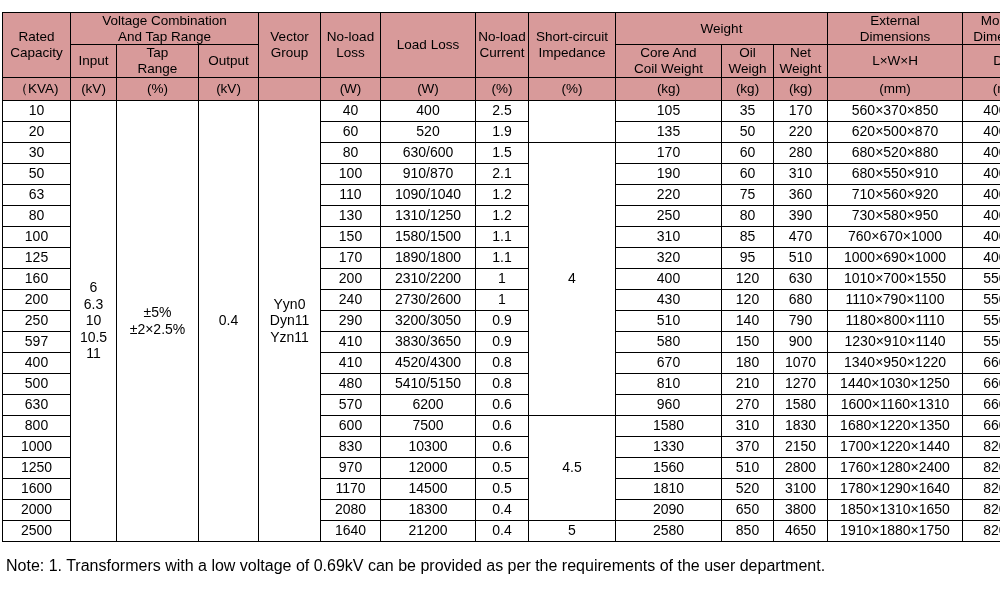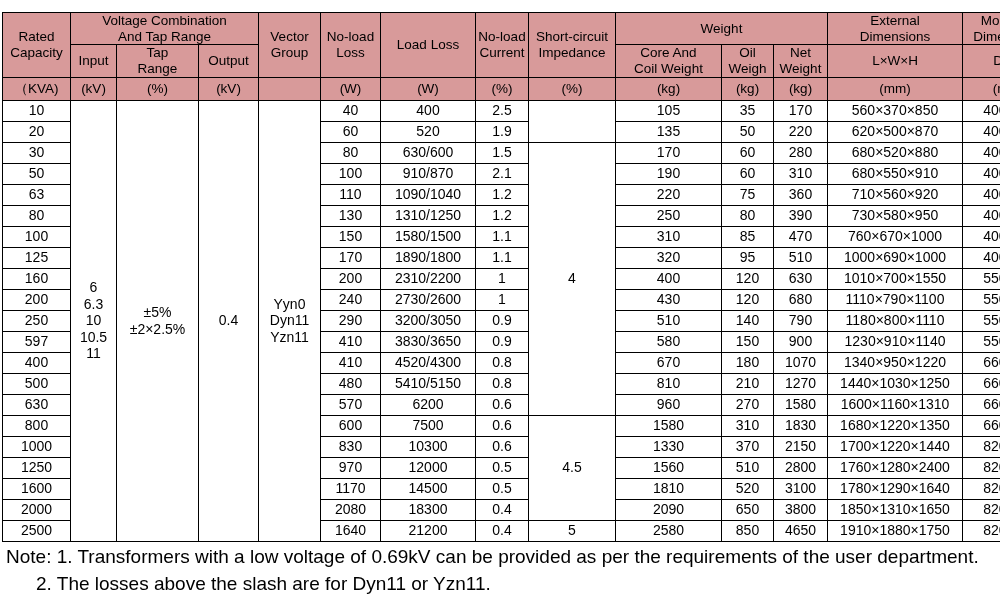--- a/index.html
+++ b/index.html
@@ -60,22 +60,22 @@
     background: #ffffff;
     font-size: 14px;
   }
 
   .merged-tall {
     font-size: 14px;
     line-height: 1.55;
   }
 
   .note {
-    margin: 1px 0 0 4px;
-    font-size: 19px;
+    margin: 12px 0 0 4px;
+    font-size: 16px;
     line-height: 1.45;
     color: #000000;
   }
   .note .note-line {
     white-space: nowrap;
   }
   .note .note-indent {
     padding-left: 30px;
   }
 </style>
@@ -432,16 +432,15 @@
           <td>850</td>
           <td>4650</td>
           <td>1910×1880×1750</td>
           <td>820/820</td>
         </tr>
       </tbody>
   </table>
 
   <div class="note">
     <div class="note-line">Note: 1. Transformers with a low voltage of 0.69kV can be provided as per the requirements of the user department.</div>
-    <div class="note-line note-indent">2. The losses above the slash are for Dyn11 or Yzn11.</div>
   </div>
 
 </div>
 
 </body></html>

